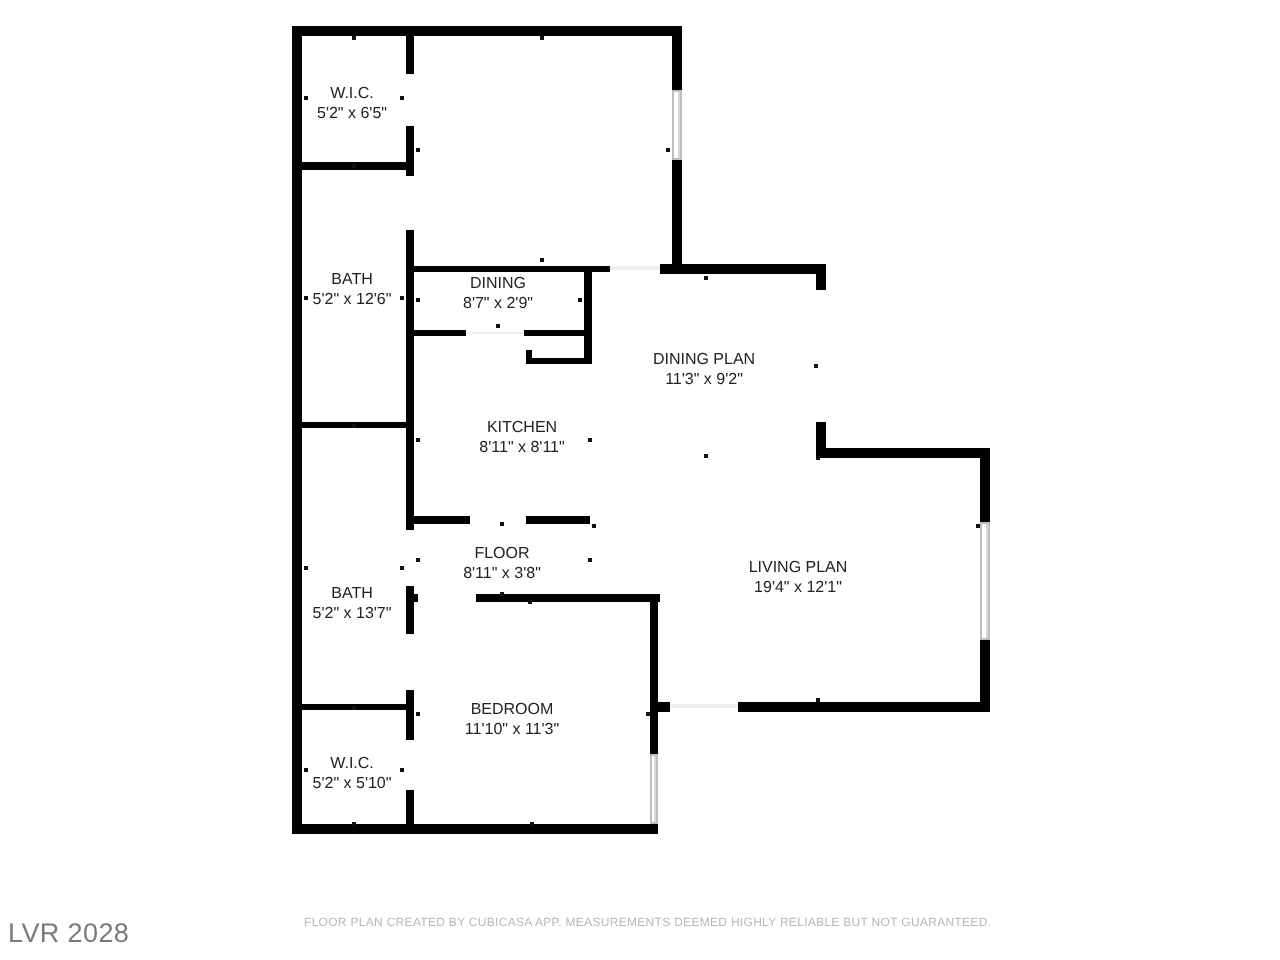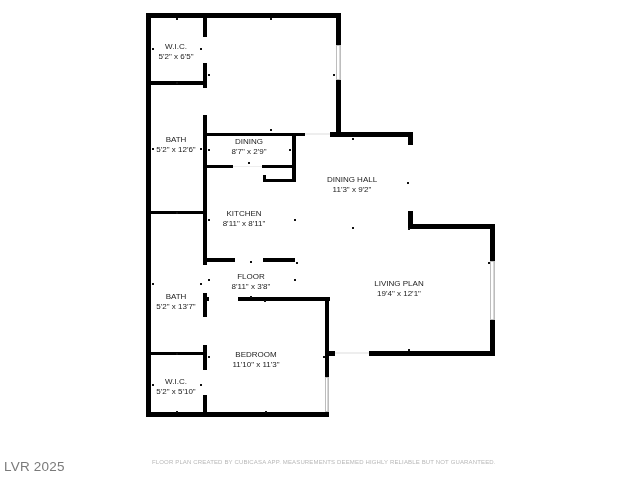--- a/index.html
+++ b/index.html
@@ -171,24 +171,24 @@
   </div>
   <div class="room-label" style="left:176px;top:135px;">
     <span>BATH</span>
     <span>5'2" x 12'6"</span>
   </div>
   <div class="room-label" style="left:249px;top:137px;">
     <span>DINING</span>
     <span>8'7" x 2'9"</span>
   </div>
   <div class="room-label" style="left:352px;top:175px;">
-    <span>DINING HALL</span>
+    <span>DINING PLAN</span>
     <span>11'3" x 9'2"</span>
   </div>
-  <div class="room-label" style="left:244px;top:209px;">
+  <div class="room-label" style="left:261px;top:209px;">
     <span>KITCHEN</span>
     <span>8'11" x 8'11"</span>
   </div>
   <div class="room-label" style="left:251px;top:272px;">
     <span>FLOOR</span>
     <span>8'11" x 3'8"</span>
   </div>
   <div class="room-label" style="left:399px;top:279px;">
     <span>LIVING PLAN</span>
     <span>19'4" x 12'1"</span>
@@ -200,14 +200,14 @@
   <div class="room-label" style="left:256px;top:350px;">
     <span>BEDROOM</span>
     <span>11'10" x 11'3"</span>
   </div>
   <div class="room-label" style="left:176px;top:377px;">
     <span>W.I.C.</span>
     <span>5'2" x 5'10"</span>
   </div>
 </div>
 
-<div class="footer-brand">LVR 2025</div>
+<div class="footer-brand">LVR 2028</div>
 <div class="footer-disclaimer">FLOOR PLAN CREATED BY CUBICASA APP. MEASUREMENTS DEEMED HIGHLY RELIABLE BUT NOT GUARANTEED.</div>
 
 </body></html>

